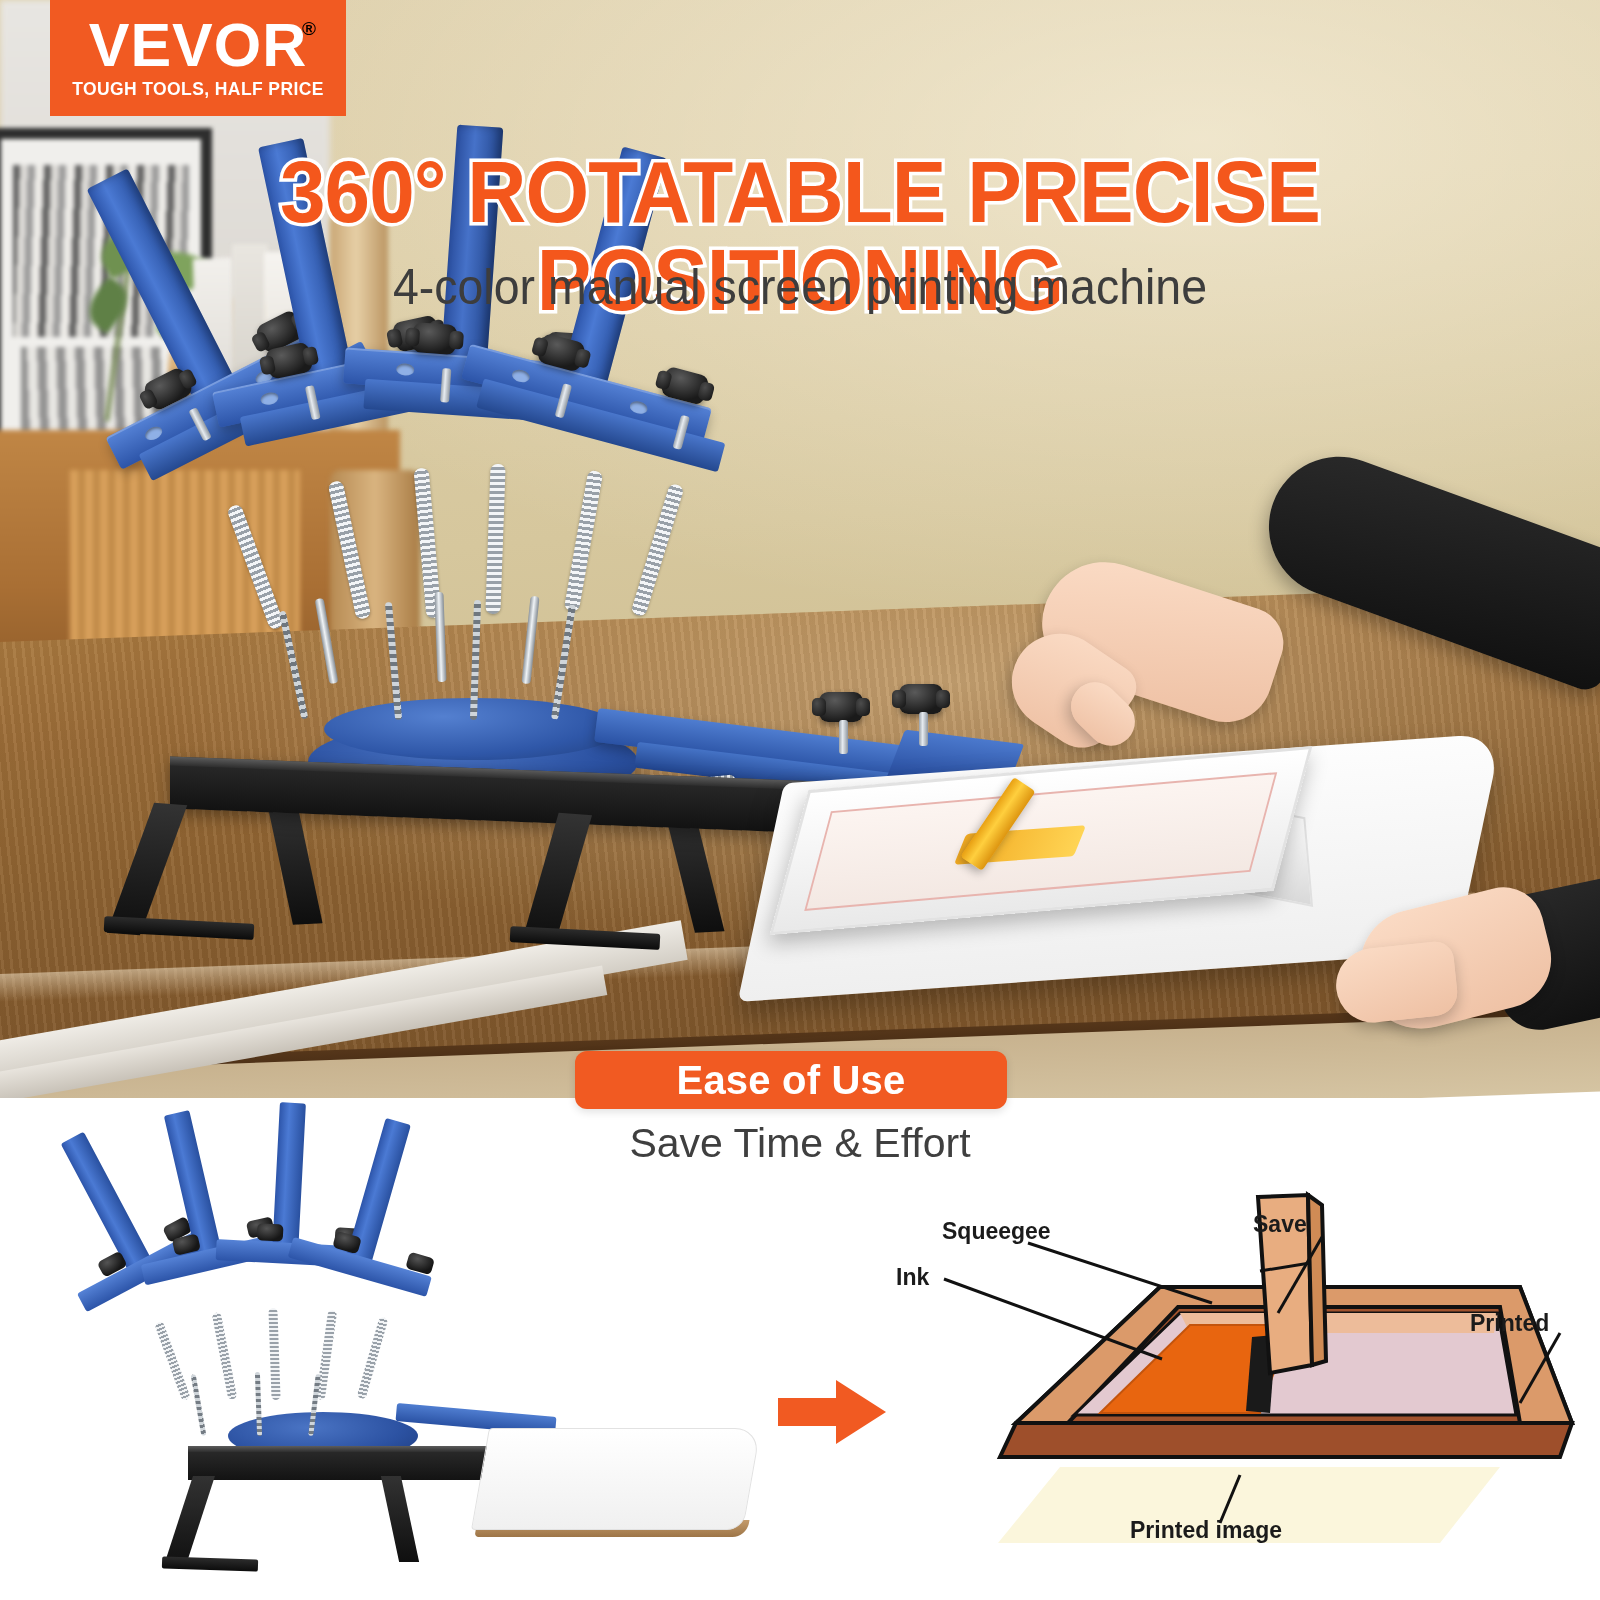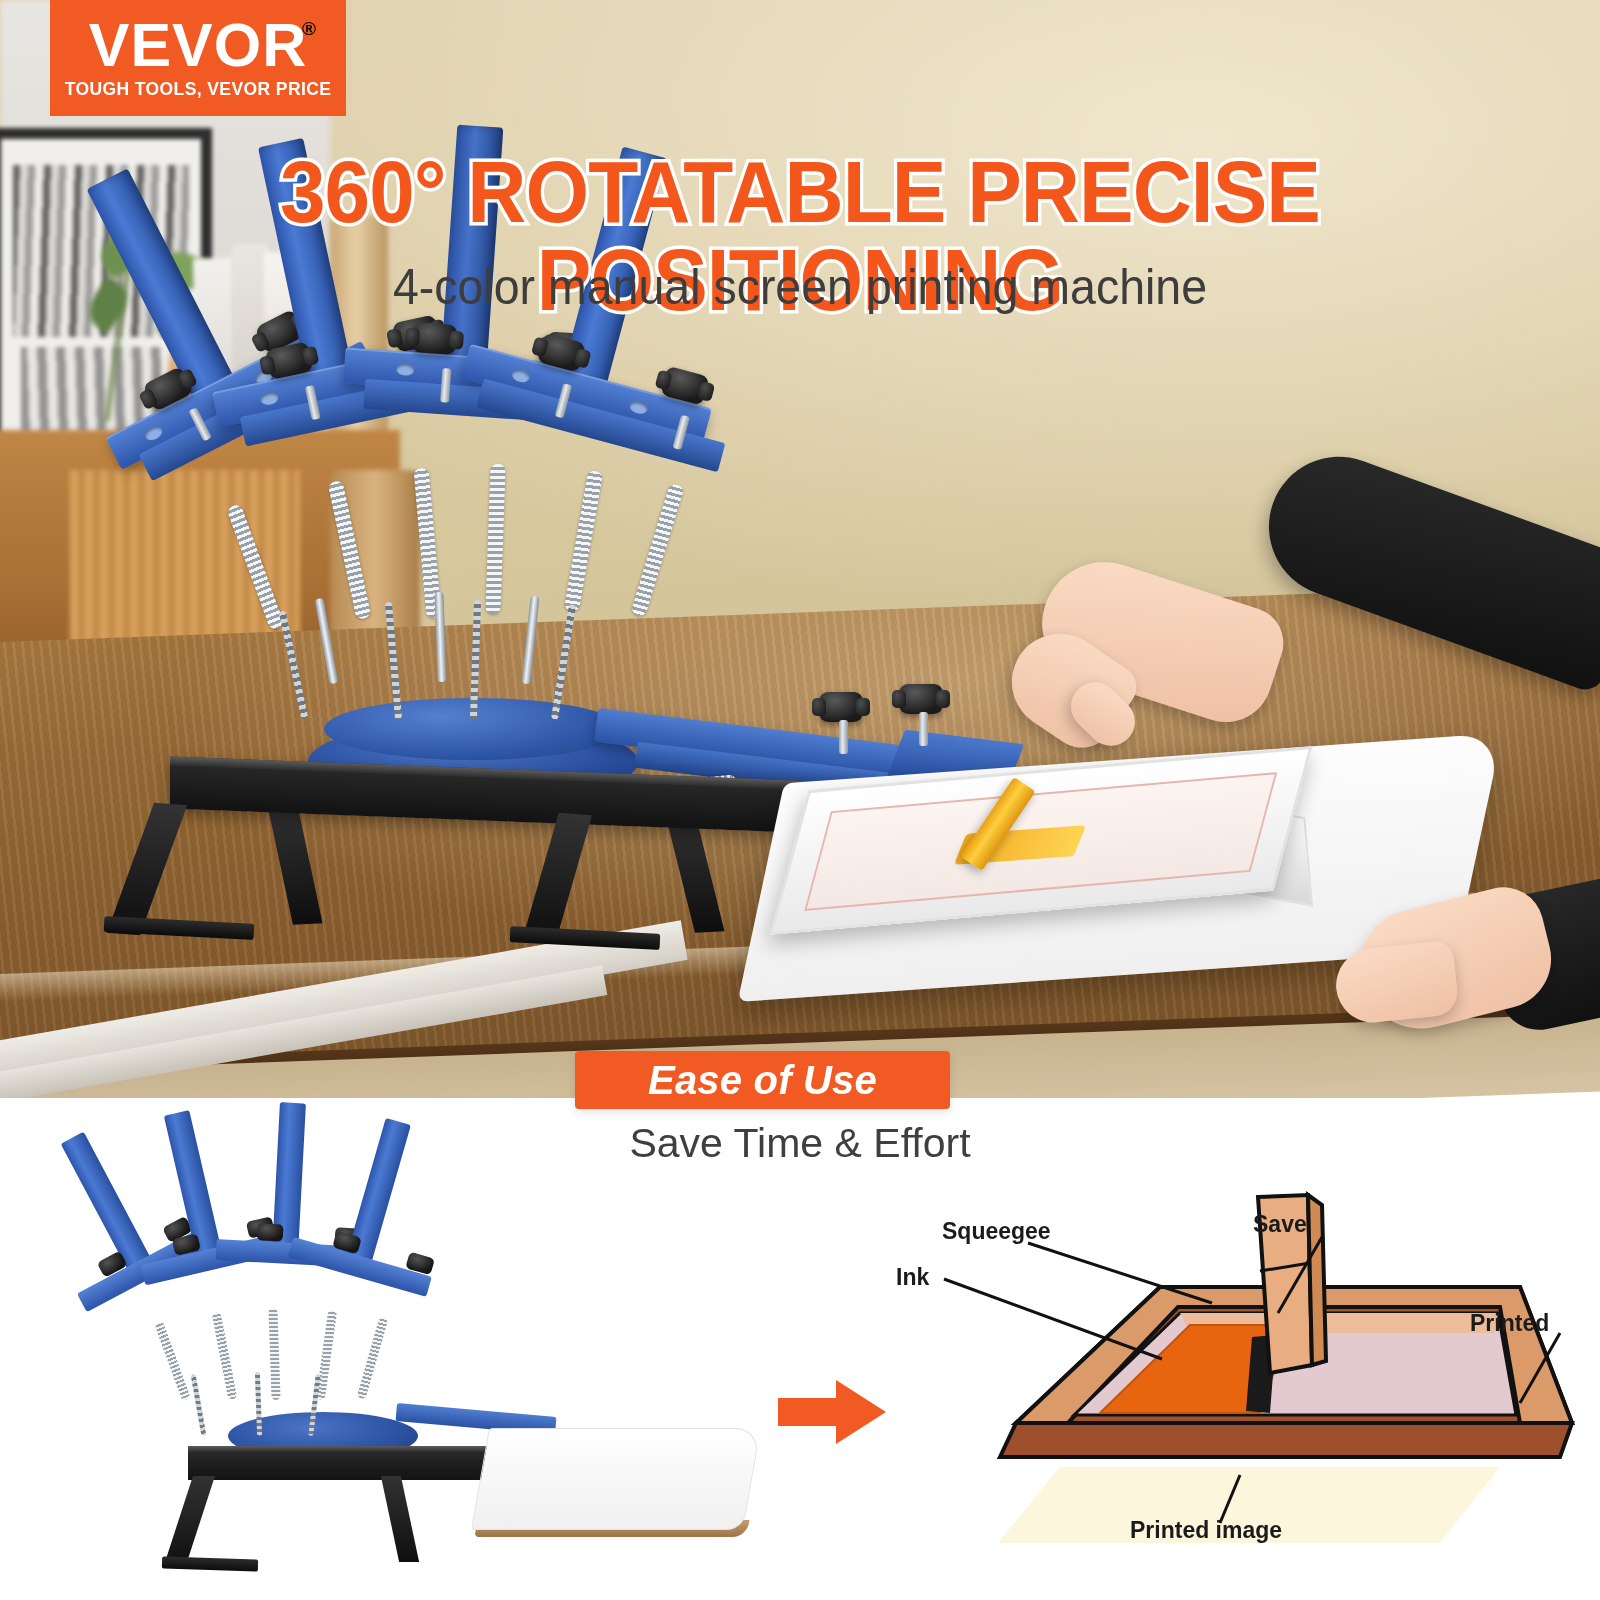--- a/index.html
+++ b/index.html
@@ -171,23 +171,23 @@
   .headline{position:absolute;left:0;top:148px;width:1600px;text-align:center;z-index:20;
     font-family:"Liberation Sans Narrow","Liberation Sans",sans-serif;
     font-weight:bold;font-size:88px;letter-spacing:-1px;line-height:1;color:#F4571C;
     transform:scaleX(.93);
     -webkit-text-stroke:7px #ffffff;paint-order:stroke fill;}
   .subhead{position:absolute;left:0;top:258px;width:1600px;text-align:center;z-index:20;
     font-family:"Liberation Sans Narrow","Liberation Sans",sans-serif;
     font-weight:normal;font-size:50px;color:#3d3d3d;transform:scaleX(.93);}
 
   
-  .badge{position:absolute;left:575px;top:1051px;width:375px;height:58px;background:#F15A22;
-    border-radius:4px;display:flex;align-items:center;justify-content:center;z-index:40;
-    box-shadow:0 3px 8px rgba(0,0,0,.12);font-style:italic;}
+  .badge{position:absolute;left:575px;top:1051px;width:432px;height:58px;background:#F15A22;
+    border-radius:12px;display:flex;align-items:center;justify-content:center;z-index:40;
+    box-shadow:0 3px 8px rgba(0,0,0,.12);}
   .badge span{color:#fff;font-weight:bold;font-size:40px;letter-spacing:.2px;}
   .subbadge{position:absolute;left:0;top:1120px;width:1600px;text-align:center;z-index:30;
     font-size:41px;color:#3f3f3f;}
 
   
   .lower{position:absolute;left:0;top:1098px;width:1600px;height:502px;background:#fff;}
   .prod{position:absolute;left:60px;top:1160px;width:700px;height:420px;}
   .p-basebar{position:absolute;left:128px;top:286px;width:420px;height:34px;
     background:linear-gradient(180deg,#2d2d2d,#131313);}
   .p-basebar:after{content:"";position:absolute;left:0;top:0;width:100%;height:6px;
@@ -359,21 +359,21 @@
     <div class="hand h-fingers"></div>
     <div class="hand h-thumb"></div>
     <div class="sleeve-low"></div>
     <div class="hand h-low"></div>
     <div class="hand h-low2"></div>
   </div>
 
   <div class="logo-box">
     <div class="logo-word">VEVOR</div>
     <div class="logo-reg" style="position:absolute;left:252px;top:18px;">®</div>
-    <div class="logo-tag">TOUGH TOOLS, VEVOR PRICE</div>
+    <div class="logo-tag">TOUGH TOOLS, HALF PRICE</div>
   </div>
 
   <div class="headline">360° ROTATABLE PRECISE POSITIONING</div>
   <div class="subhead">4-color manual screen printing machine</div>
 
   <div class="lower"></div>
 
   <div class="badge">
     <span>Ease of Use</span>
   </div>

